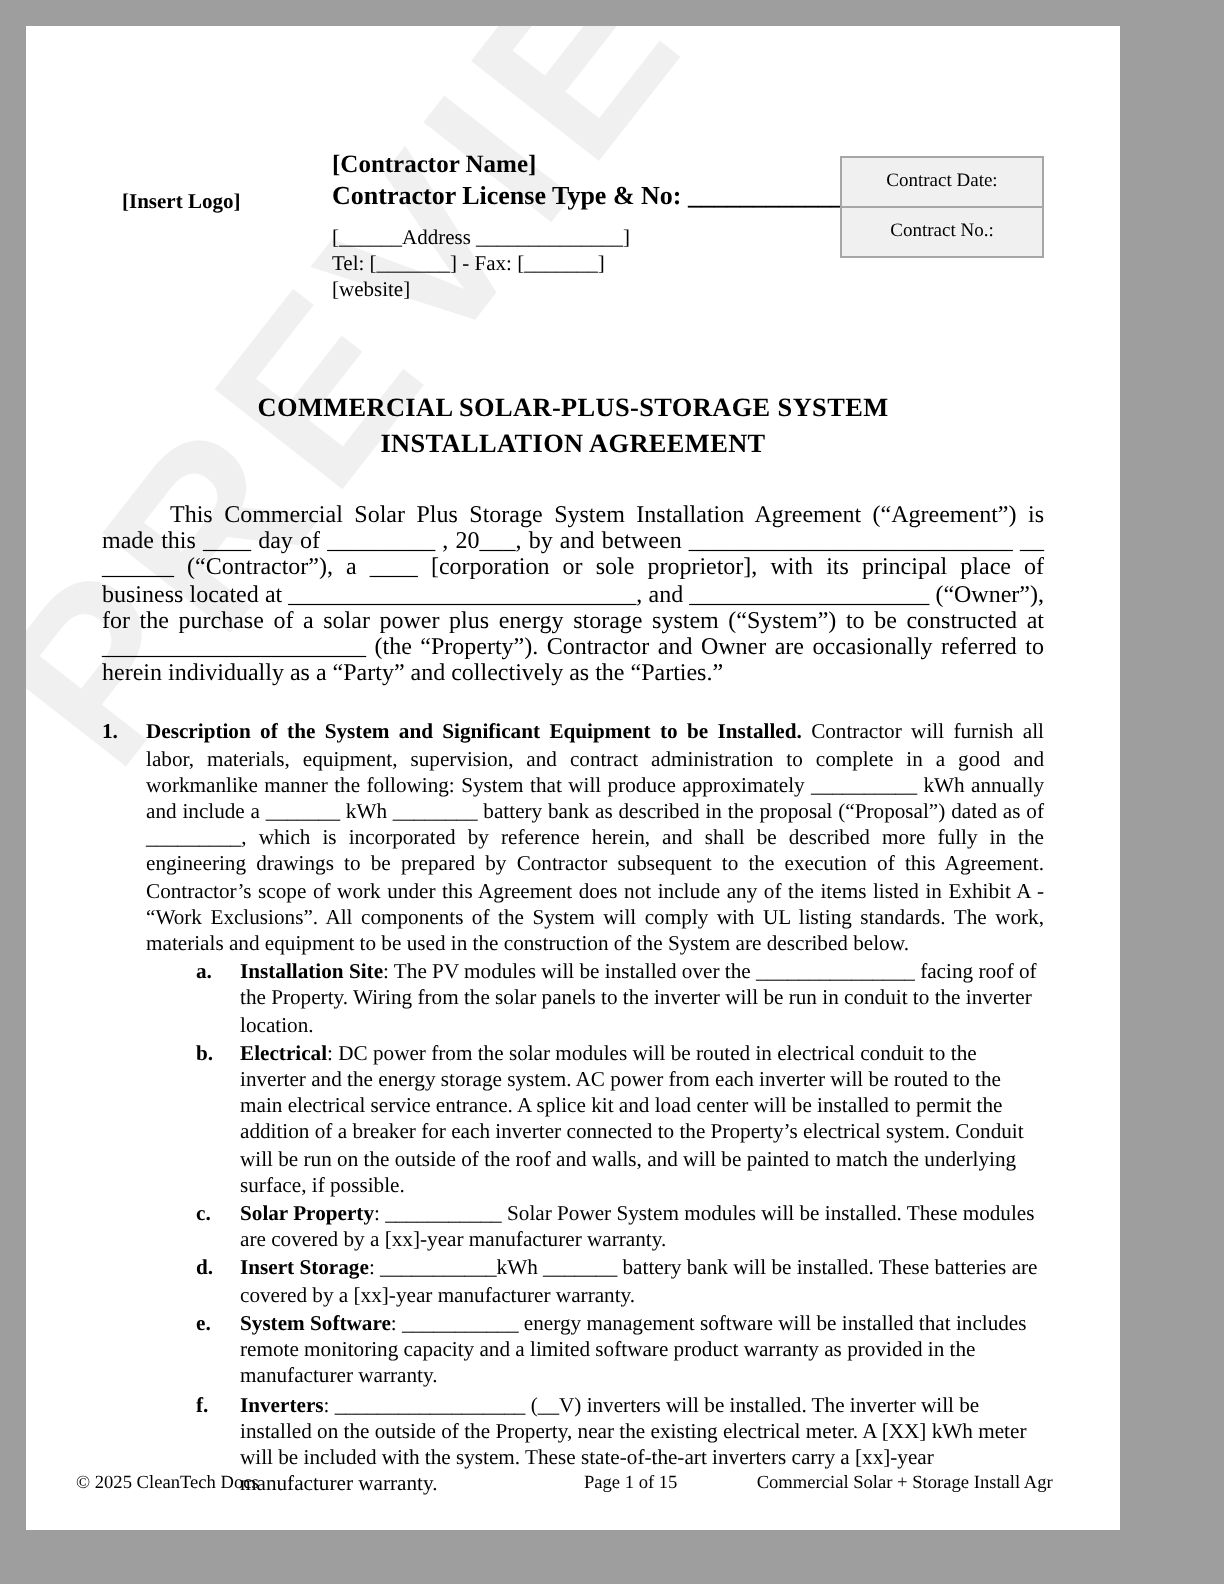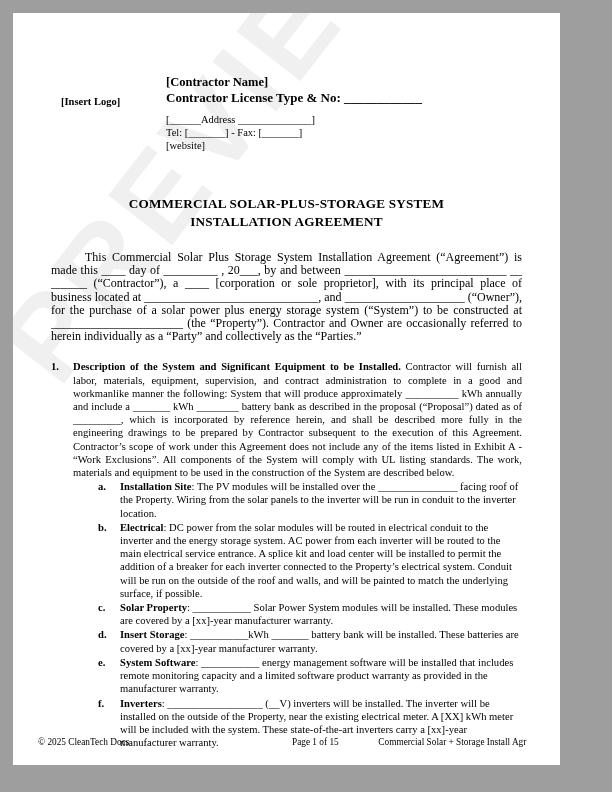--- a/index.html
+++ b/index.html
@@ -191,20 +191,24 @@
       <div class="center-block">
         <div class="ctr-name">[Contractor Name]</div>
         <div class="ctr-license">Contractor License Type &amp; No: ____________</div>
         <div class="addr-block">
           <div>[______Address ______________]</div>
           <div>Tel: [_______]  -   Fax: [_______]</div>
           <div>[website]</div>
         </div>
       </div>
 
+      <div class="box">
+        <div class="cell first">Contract Date:</div>
+        <div class="cell">Contract No.:</div>
+      </div>
 
     </div>
 
     <h1 class="doc-title">
       <span>COMMERCIAL SOLAR-PLUS-STORAGE SYSTEM</span><br>
       <span>INSTALLATION AGREEMENT</span>
     </h1>
 
     <p class="intro">
       <span class="ind"></span><span>This Commercial Solar Plus Storage System Installation Agreement (“Agreement”) is made this ____ day of _________ , 20___, by and between ___________________________ __ ______ (“Contractor”), a ____ [corporation or sole proprietor], with its principal place of business located at _____________________________, and ____________________ (“Owner”), for the purchase of a solar power plus energy storage system (“System”) to be constructed at ______________________ (the “Property”). Contractor and Owner are occasionally referred to herein individually as a “Party” and collectively as the “Parties.”</span>

